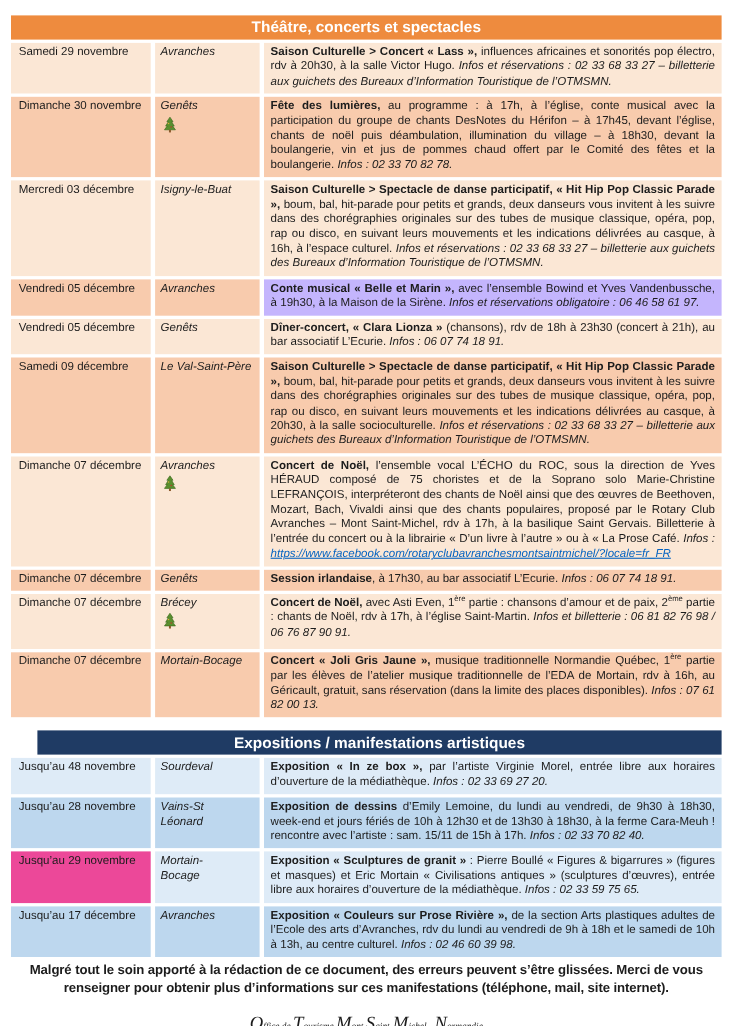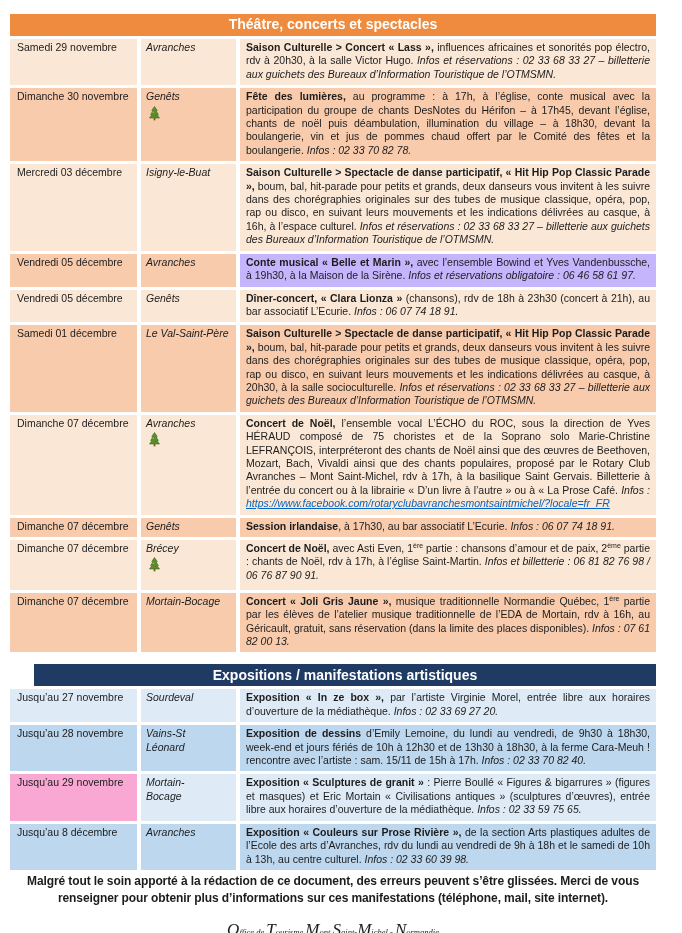--- a/index.html
+++ b/index.html
@@ -66,21 +66,21 @@
           <div class="cell cell-date" style="background: rgb(248, 203, 173);">Vendredi 05 décembre</div>
           <div class="cell cell-place" style="background: rgb(248, 203, 173);"><span>Avranches</span></div>
           <div class="cell cell-desc" style="background: #c4b5fd;"><span class="seg-b">Conte musical « Belle et Marin », </span><span class="seg-n">avec l’ensemble Bowind et Yves Vandenbussche, à 19h30, à la Maison de la Sirène. </span><span class="seg-i">Infos et réservations obligatoire : 06 46 58 61 97.</span></div>
         </div>
         <div class="row">
           <div class="cell cell-date" style="background: rgb(251, 231, 213);">Vendredi 05 décembre</div>
           <div class="cell cell-place" style="background: rgb(251, 231, 213);"><span>Genêts</span></div>
           <div class="cell cell-desc" style="background: rgb(251, 231, 213);"><span class="seg-b">Dîner-concert, « Clara Lionza » </span><span class="seg-n">(chansons), rdv de 18h à 23h30 (concert à 21h), au bar associatif L’Ecurie. </span><span class="seg-i">Infos : 06 07 74 18 91.</span></div>
         </div>
         <div class="row">
-          <div class="cell cell-date" style="background: rgb(248, 203, 173);">Samedi 01 décembre</div>
+          <div class="cell cell-date" style="background: rgb(248, 203, 173);">Samedi 09 décembre</div>
           <div class="cell cell-place" style="background: rgb(248, 203, 173);"><span>Le Val-Saint-Père</span></div>
           <div class="cell cell-desc" style="background: rgb(248, 203, 173);"><span class="seg-b">Saison Culturelle &gt; Spectacle de danse participatif, « Hit Hip Pop Classic Parade », </span><span class="seg-n">boum, bal, hit-parade pour petits et grands, deux danseurs vous invitent à les suivre dans des chorégraphies originales sur des tubes de musique classique, opéra, pop, rap ou disco, en suivant leurs mouvements et les indications délivrées au casque, à 20h30, à la salle socioculturelle. </span><span class="seg-i">Infos et réservations : 02 33 68 33 27 – billetterie aux guichets des Bureaux d’Information Touristique de l’OTMSMN.</span></div>
         </div>
         <div class="row">
           <div class="cell cell-date" style="background: rgb(251, 231, 213);">Dimanche 07 décembre</div>
           <div class="cell cell-place" style="background: rgb(251, 231, 213);"><span>Avranches</span>
   <svg class="tree" width="11" height="15" viewBox="0 0 11 15" aria-hidden="true">
     <polygon points="5.5,0.5 8.3,4.6 7,4.6 9.4,8.6 8,8.6 10.5,12 0.5,12 3,8.6 1.6,8.6 4,4.6 2.7,4.6" fill="#5a8f2e" stroke="#3c6b1e" stroke-width="0.6"></polygon>
     <rect x="4.6" y="12" width="1.8" height="2.4" fill="#8a5a2b"></rect>
     <circle cx="4.2" cy="6.2" r="0.7" fill="#d9b13b"></circle>
@@ -108,40 +108,40 @@
         </div>
         <div class="row">
           <div class="cell cell-date" style="background: rgb(248, 203, 173);">Dimanche 07 décembre</div>
           <div class="cell cell-place" style="background: rgb(248, 203, 173);"><span>Mortain-Bocage</span></div>
           <div class="cell cell-desc" style="background: rgb(248, 203, 173);"><span class="seg-b">Concert « Joli Gris Jaune », </span><span class="seg-n">musique traditionnelle Normandie Québec, 1</span><span class="seg-sup">ère</span><span class="seg-n"> partie par les élèves de l’atelier musique traditionnelle de l’EDA de Mortain, rdv à 16h, au Géricault, gratuit, sans réservation (dans la limite des places disponibles). </span><span class="seg-i">Infos : 07 61 82 00 13.</span></div>
         </div>
       </div>
       <div class="sec-header second" style="background: rgb(31, 59, 100);">Expositions / manifestations artistiques</div>
       <div class="sec-table">
         <div class="row">
-          <div class="cell cell-date" style="background: rgb(222, 235, 247);">Jusqu’au 27 novembre</div>
+          <div class="cell cell-date" style="background: rgb(222, 235, 247);">Jusqu’au 48 novembre</div>
           <div class="cell cell-place" style="background: rgb(222, 235, 247);"><span>Sourdeval</span></div>
           <div class="cell cell-desc" style="background: rgb(222, 235, 247);"><span class="seg-b">Exposition « In ze box », </span><span class="seg-n">par l’artiste Virginie Morel, entrée libre aux horaires d’ouverture de la médiathèque. </span><span class="seg-i">Infos : 02 33 69 27 20.</span></div>
         </div>
         <div class="row">
           <div class="cell cell-date" style="background: rgb(189, 215, 238);">Jusqu’au 28 novembre</div>
           <div class="cell cell-place" style="background: rgb(189, 215, 238);"><span>Vains-St
 Léonard</span></div>
           <div class="cell cell-desc" style="background: rgb(189, 215, 238);"><span class="seg-b">Exposition de dessins </span><span class="seg-n">d’Emily Lemoine, du lundi au vendredi, de 9h30 à 18h30, week-end et jours fériés de 10h à 12h30 et de 13h30 à 18h30, à la ferme Cara-Meuh ! rencontre avec l’artiste : sam. 15/11 de 15h à 17h. </span><span class="seg-i">Infos : 02 33 70 82 40.</span></div>
         </div>
         <div class="row">
-          <div class="cell cell-date" style="background: #f9a8d4;">Jusqu’au 29 novembre</div>
+          <div class="cell cell-date" style="background: #ec4899;">Jusqu’au 29 novembre</div>
           <div class="cell cell-place" style="background: rgb(222, 235, 247);"><span>Mortain-
 Bocage</span></div>
           <div class="cell cell-desc" style="background: rgb(222, 235, 247);"><span class="seg-b">Exposition « Sculptures de granit » </span><span class="seg-n">: Pierre Boullé « Figures &amp; bigarrures » (figures et masques) et Eric Mortain « Civilisations antiques » (sculptures d’œuvres), entrée libre aux horaires d’ouverture de la médiathèque. </span><span class="seg-i">Infos : 02 33 59 75 65.</span></div>
         </div>
         <div class="row">
-          <div class="cell cell-date" style="background: rgb(189, 215, 238);">Jusqu’au 8 décembre</div>
+          <div class="cell cell-date" style="background: rgb(189, 215, 238);">Jusqu’au 17 décembre</div>
           <div class="cell cell-place" style="background: rgb(189, 215, 238);"><span>Avranches</span></div>
-          <div class="cell cell-desc" style="background: rgb(189, 215, 238);"><span class="seg-b">Exposition « Couleurs sur Prose Rivière », </span><span class="seg-n">de la section Arts plastiques adultes de l’Ecole des arts d’Avranches, rdv du lundi au vendredi de 9h à 18h et le samedi de 10h à 13h, au centre culturel. </span><span class="seg-i">Infos : 02 33 60 39 98.</span></div>
+          <div class="cell cell-desc" style="background: rgb(189, 215, 238);"><span class="seg-b">Exposition « Couleurs sur Prose Rivière », </span><span class="seg-n">de la section Arts plastiques adultes de l’Ecole des arts d’Avranches, rdv du lundi au vendredi de 9h à 18h et le samedi de 10h à 13h, au centre culturel. </span><span class="seg-i">Infos : 02 46 60 39 98.</span></div>
         </div>
       </div>
     </div>
 
   <div class="footer">
     <p class="disclaimer">Malgré tout le soin apporté à la rédaction de ce document, des erreurs peuvent s’être glissées. Merci de vous renseigner pour obtenir plus d’informations sur ces manifestations (téléphone, mail, site internet).</p>
     <p class="signature" id="signature"><span class="sig-cap">O</span><span class="sig-small">f</span><span class="sig-small">f</span><span class="sig-small">i</span><span class="sig-small">c</span><span class="sig-small">e</span><span class="sig-small"> </span><span class="sig-small">d</span><span class="sig-small">e</span><span class="sig-small"> </span><span class="sig-cap">T</span><span class="sig-small">o</span><span class="sig-small">u</span><span class="sig-small">r</span><span class="sig-small">i</span><span class="sig-small">s</span><span class="sig-small">m</span><span class="sig-small">e</span><span class="sig-small"> </span><span class="sig-cap">M</span><span class="sig-small">o</span><span class="sig-small">n</span><span class="sig-small">t</span><span class="sig-small"> </span><span class="sig-cap">S</span><span class="sig-small">a</span><span class="sig-small">i</span><span class="sig-small">n</span><span class="sig-small">t</span><span class="sig-small">-</span><span class="sig-cap">M</span><span class="sig-small">i</span><span class="sig-small">c</span><span class="sig-small">h</span><span class="sig-small">e</span><span class="sig-small">l</span><span class="sig-small"> </span><span class="sig-small">-</span><span class="sig-small"> </span><span class="sig-cap">N</span><span class="sig-small">o</span><span class="sig-small">r</span><span class="sig-small">m</span><span class="sig-small">a</span><span class="sig-small">n</span><span class="sig-small">d</span><span class="sig-small">i</span><span class="sig-small">e</span></p>
   </div>
 
   <div class="bottom-strip" style="background: rgb(222, 222, 222);"></div>

